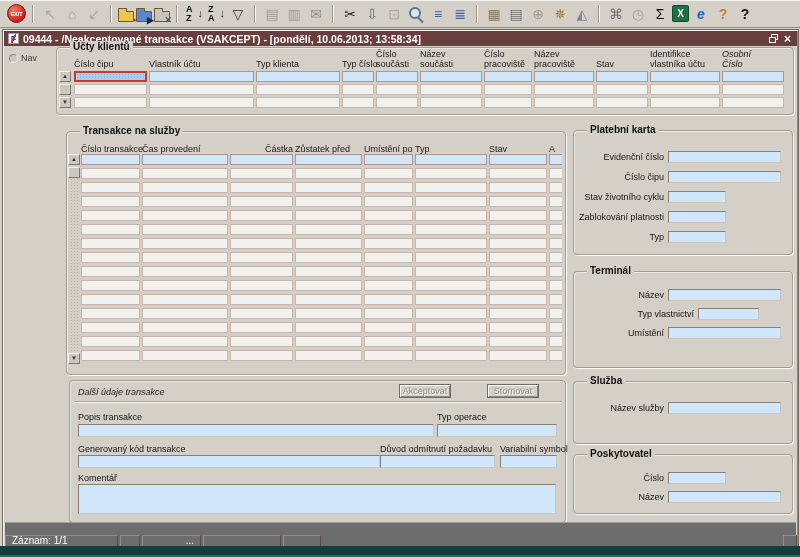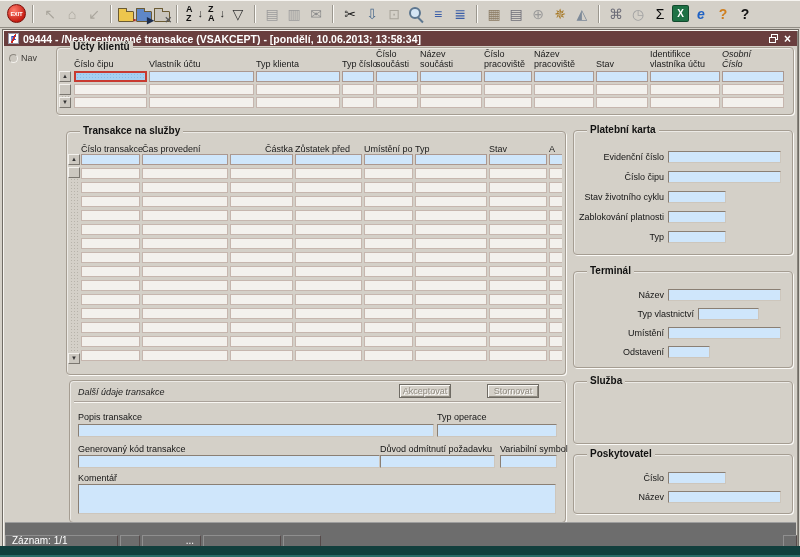--- a/index.html
+++ b/index.html
@@ -356,28 +356,28 @@
       <span class="pfield" style="width:113px;"></span>
     </div>
     <div class="prow" style="top:36px;">
       <span class="plabel" style="width:116px;">Typ vlastnictví</span>
       <span class="pfield" style="left:120px;width:61px;"></span>
     </div>
     <div class="prow" style="top:55px;">
       <span class="plabel">Umístění</span>
       <span class="pfield" style="width:113px;"></span>
     </div>
-    <div class="prow" style="top:74px;">
-      <span class="plabel">Odstavení</span>
-      <span class="pfield" style="width:42px;"></span>
-    </div>
   </div>
 
   <div class="gbox" style="left:570px;top:351px;width:218px;height:61px;">
     <span class="gtitle">Služba</span>
+    <div class="prow" style="top:20px;">
+      <span class="plabel">Název služby</span>
+      <span class="pfield" style="width:113px;"></span>
+    </div>
   </div>
 
   <div class="gbox" style="left:570px;top:424px;width:218px;height:58px;">
     <span class="gtitle">Poskytovatel</span>
     <div class="prow" style="top:17px;">
       <span class="plabel">Číslo</span>
       <span class="pfield" style="width:58px;"></span>
     </div>
     <div class="prow" style="top:36px;">
       <span class="plabel">Název</span>

